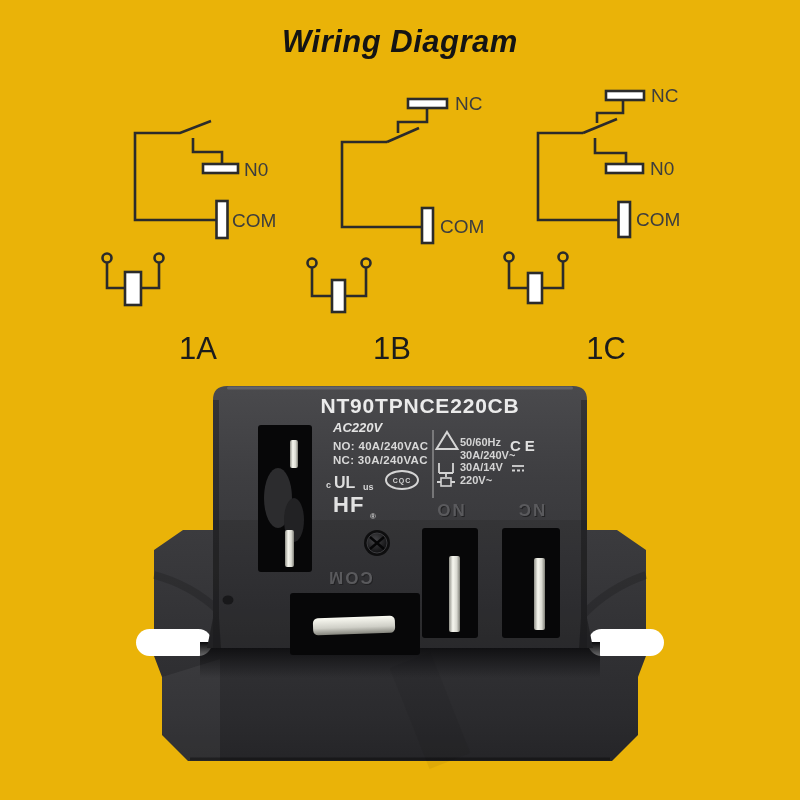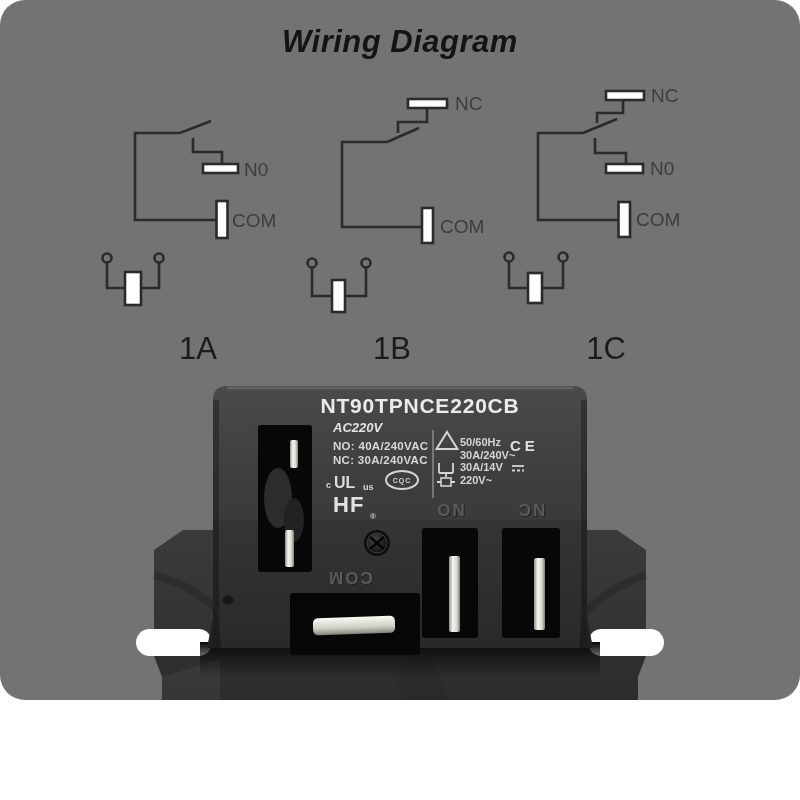--- a/index.html
+++ b/index.html
@@ -1,17 +1,17 @@
 <!DOCTYPE html>
 <html><head>
 <meta charset="utf-8">
 <style>
   html,body{margin:0;padding:0;background:#fff;}
-  .page{position:relative;width:800px;height:700px;background:#737373;overflow:hidden;
-        font-family:"Liberation Sans",sans-serif;border-radius:25px;}
+  .page{position:relative;width:800px;height:800px;background:#eab308;overflow:hidden;
+        font-family:"Liberation Sans",sans-serif;}
   .page-title{position:absolute;top:24px;left:0;width:800px;margin:0;text-align:center;
         font-family:"Liberation Sans",sans-serif;font-style:italic;font-weight:bold;
         font-size:31px;color:#141414;letter-spacing:.5px;}
   .diag{position:absolute;}
   .dline path,.dline circle{fill:none;stroke:#2b2b2b;stroke-width:2.6;}
   .dline rect{fill:#ffffff;stroke:#2b2b2b;stroke-width:2.6;}
   .tlabel{font:19px "Liberation Sans",sans-serif;fill:#3d3d3d;}
   .dbig{font:31px "Liberation Sans",sans-serif;fill:#1c1c1c;text-anchor:middle;}
   .relay{position:absolute;left:100px;top:380px;}
   .rmodel{font:bold 21px "Liberation Sans",sans-serif;fill:#ebebeb;text-anchor:middle;letter-spacing:.8px;}

